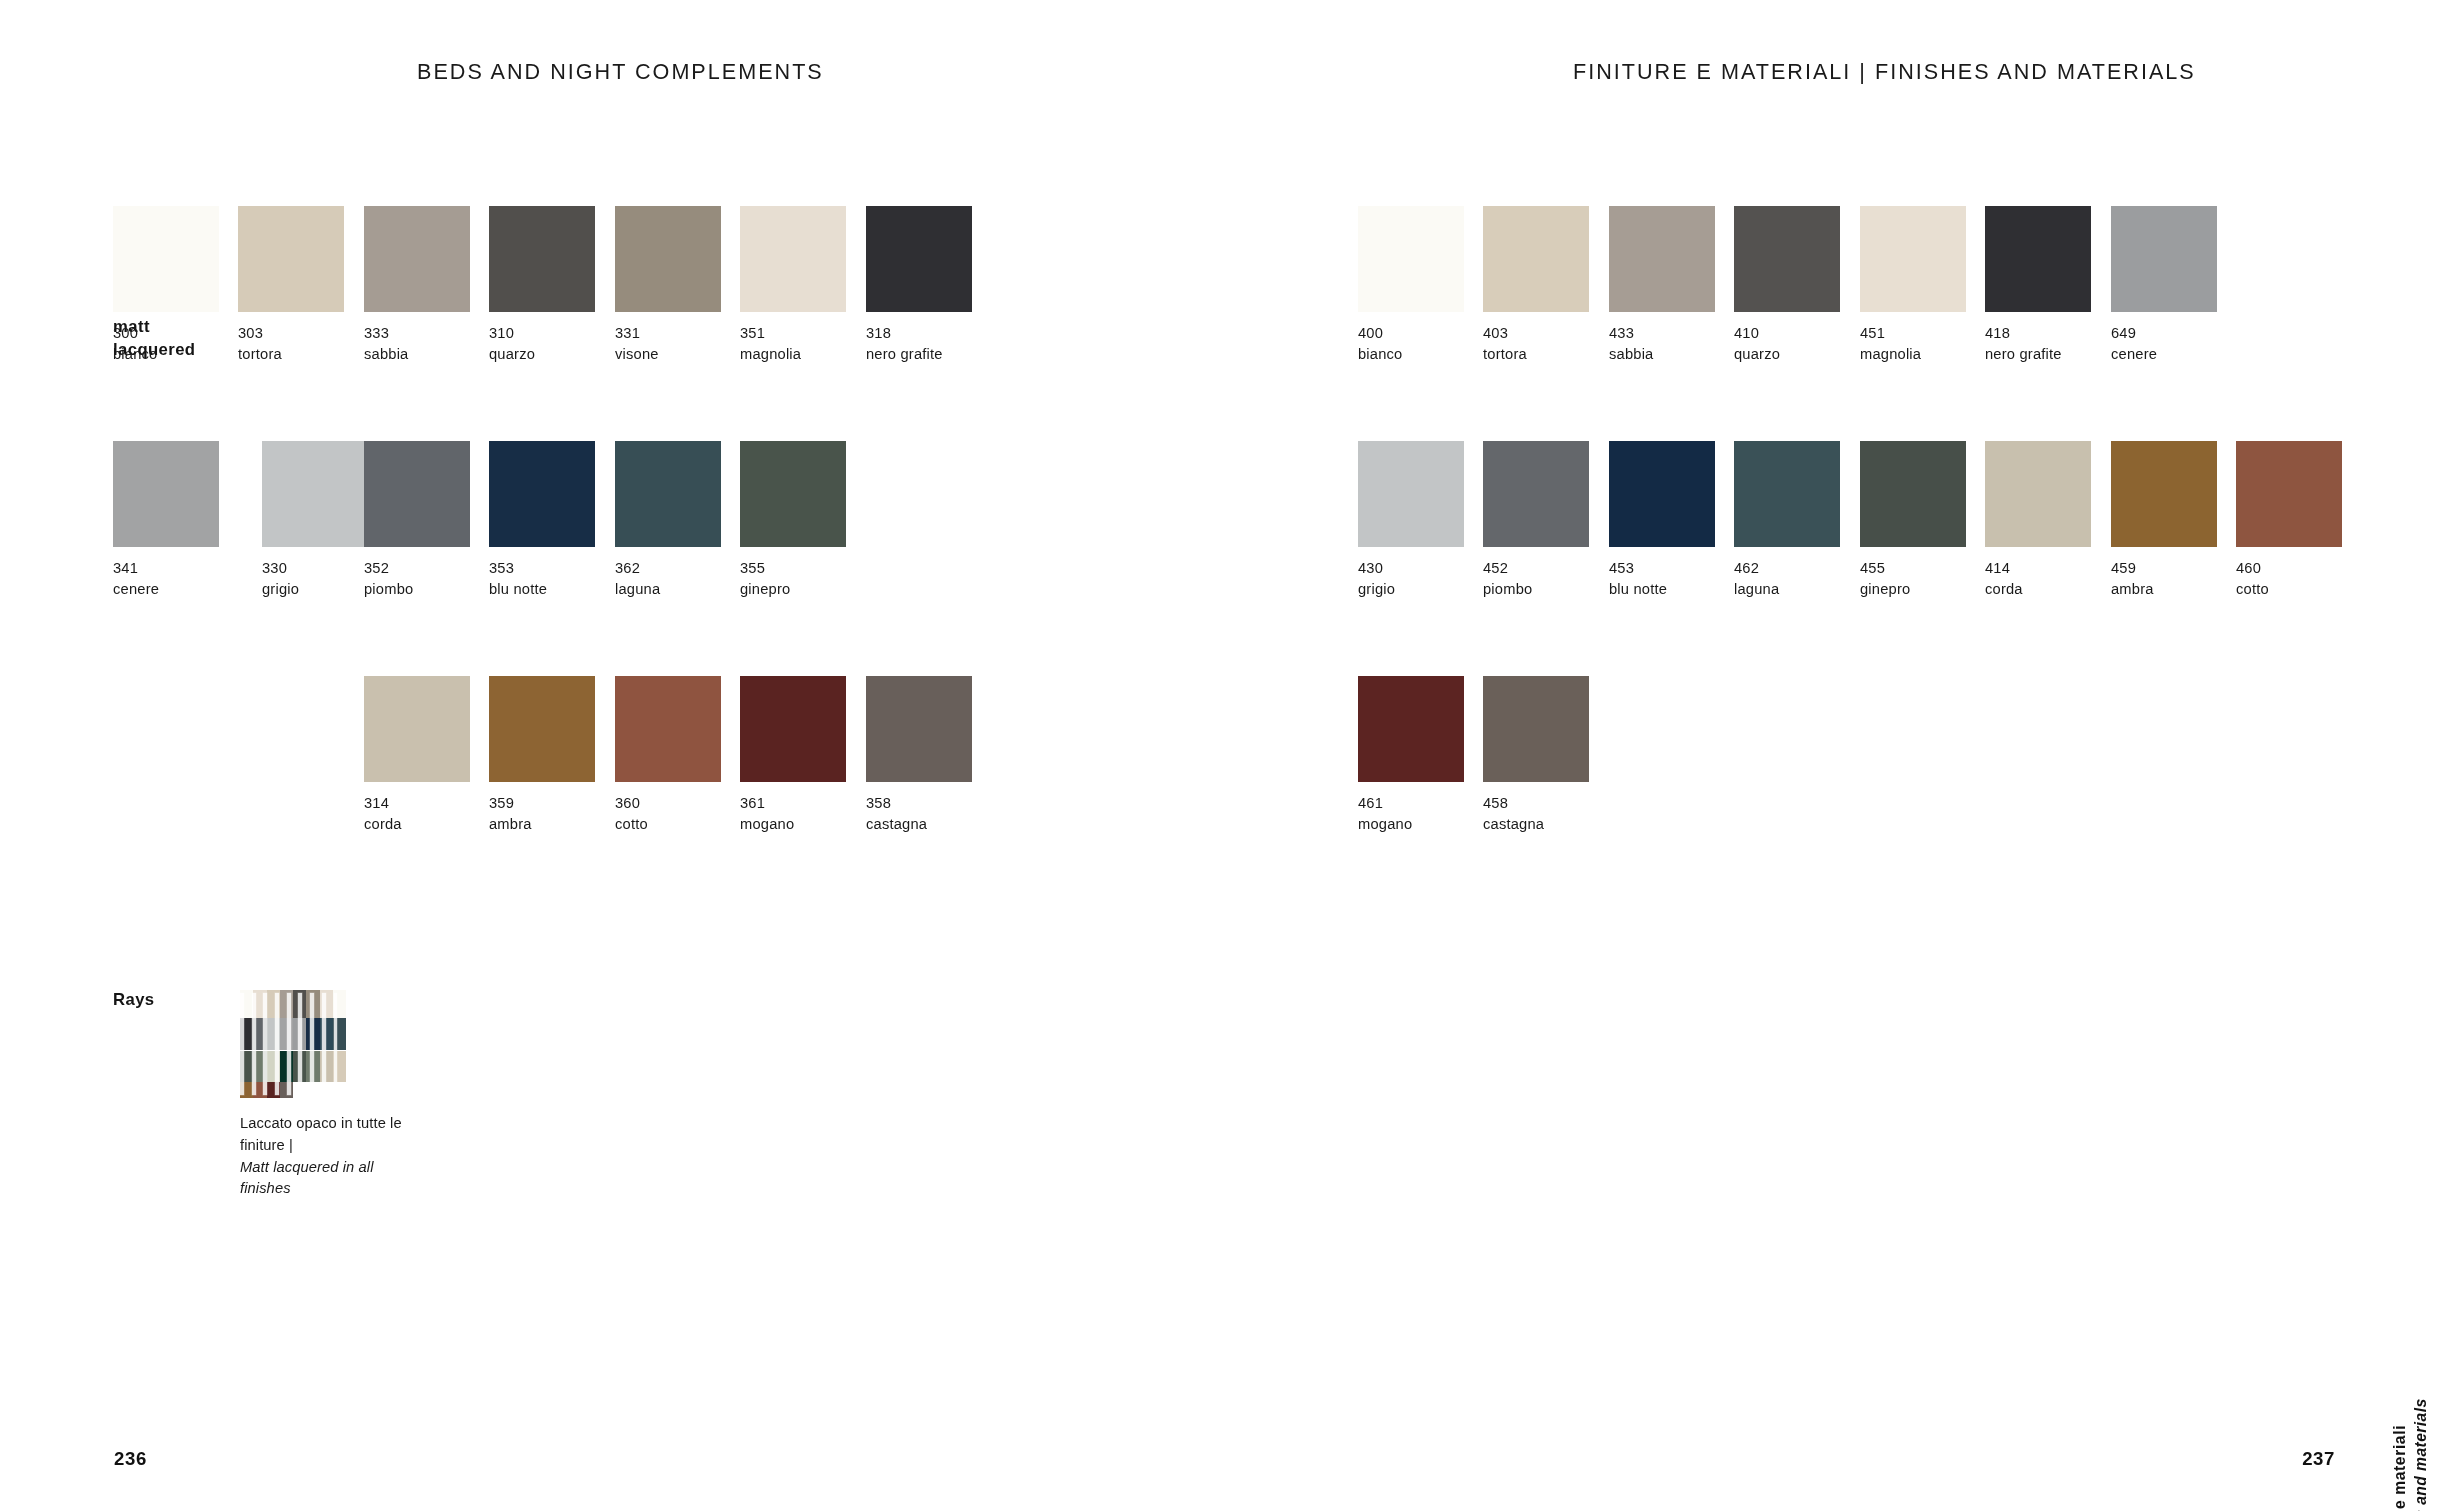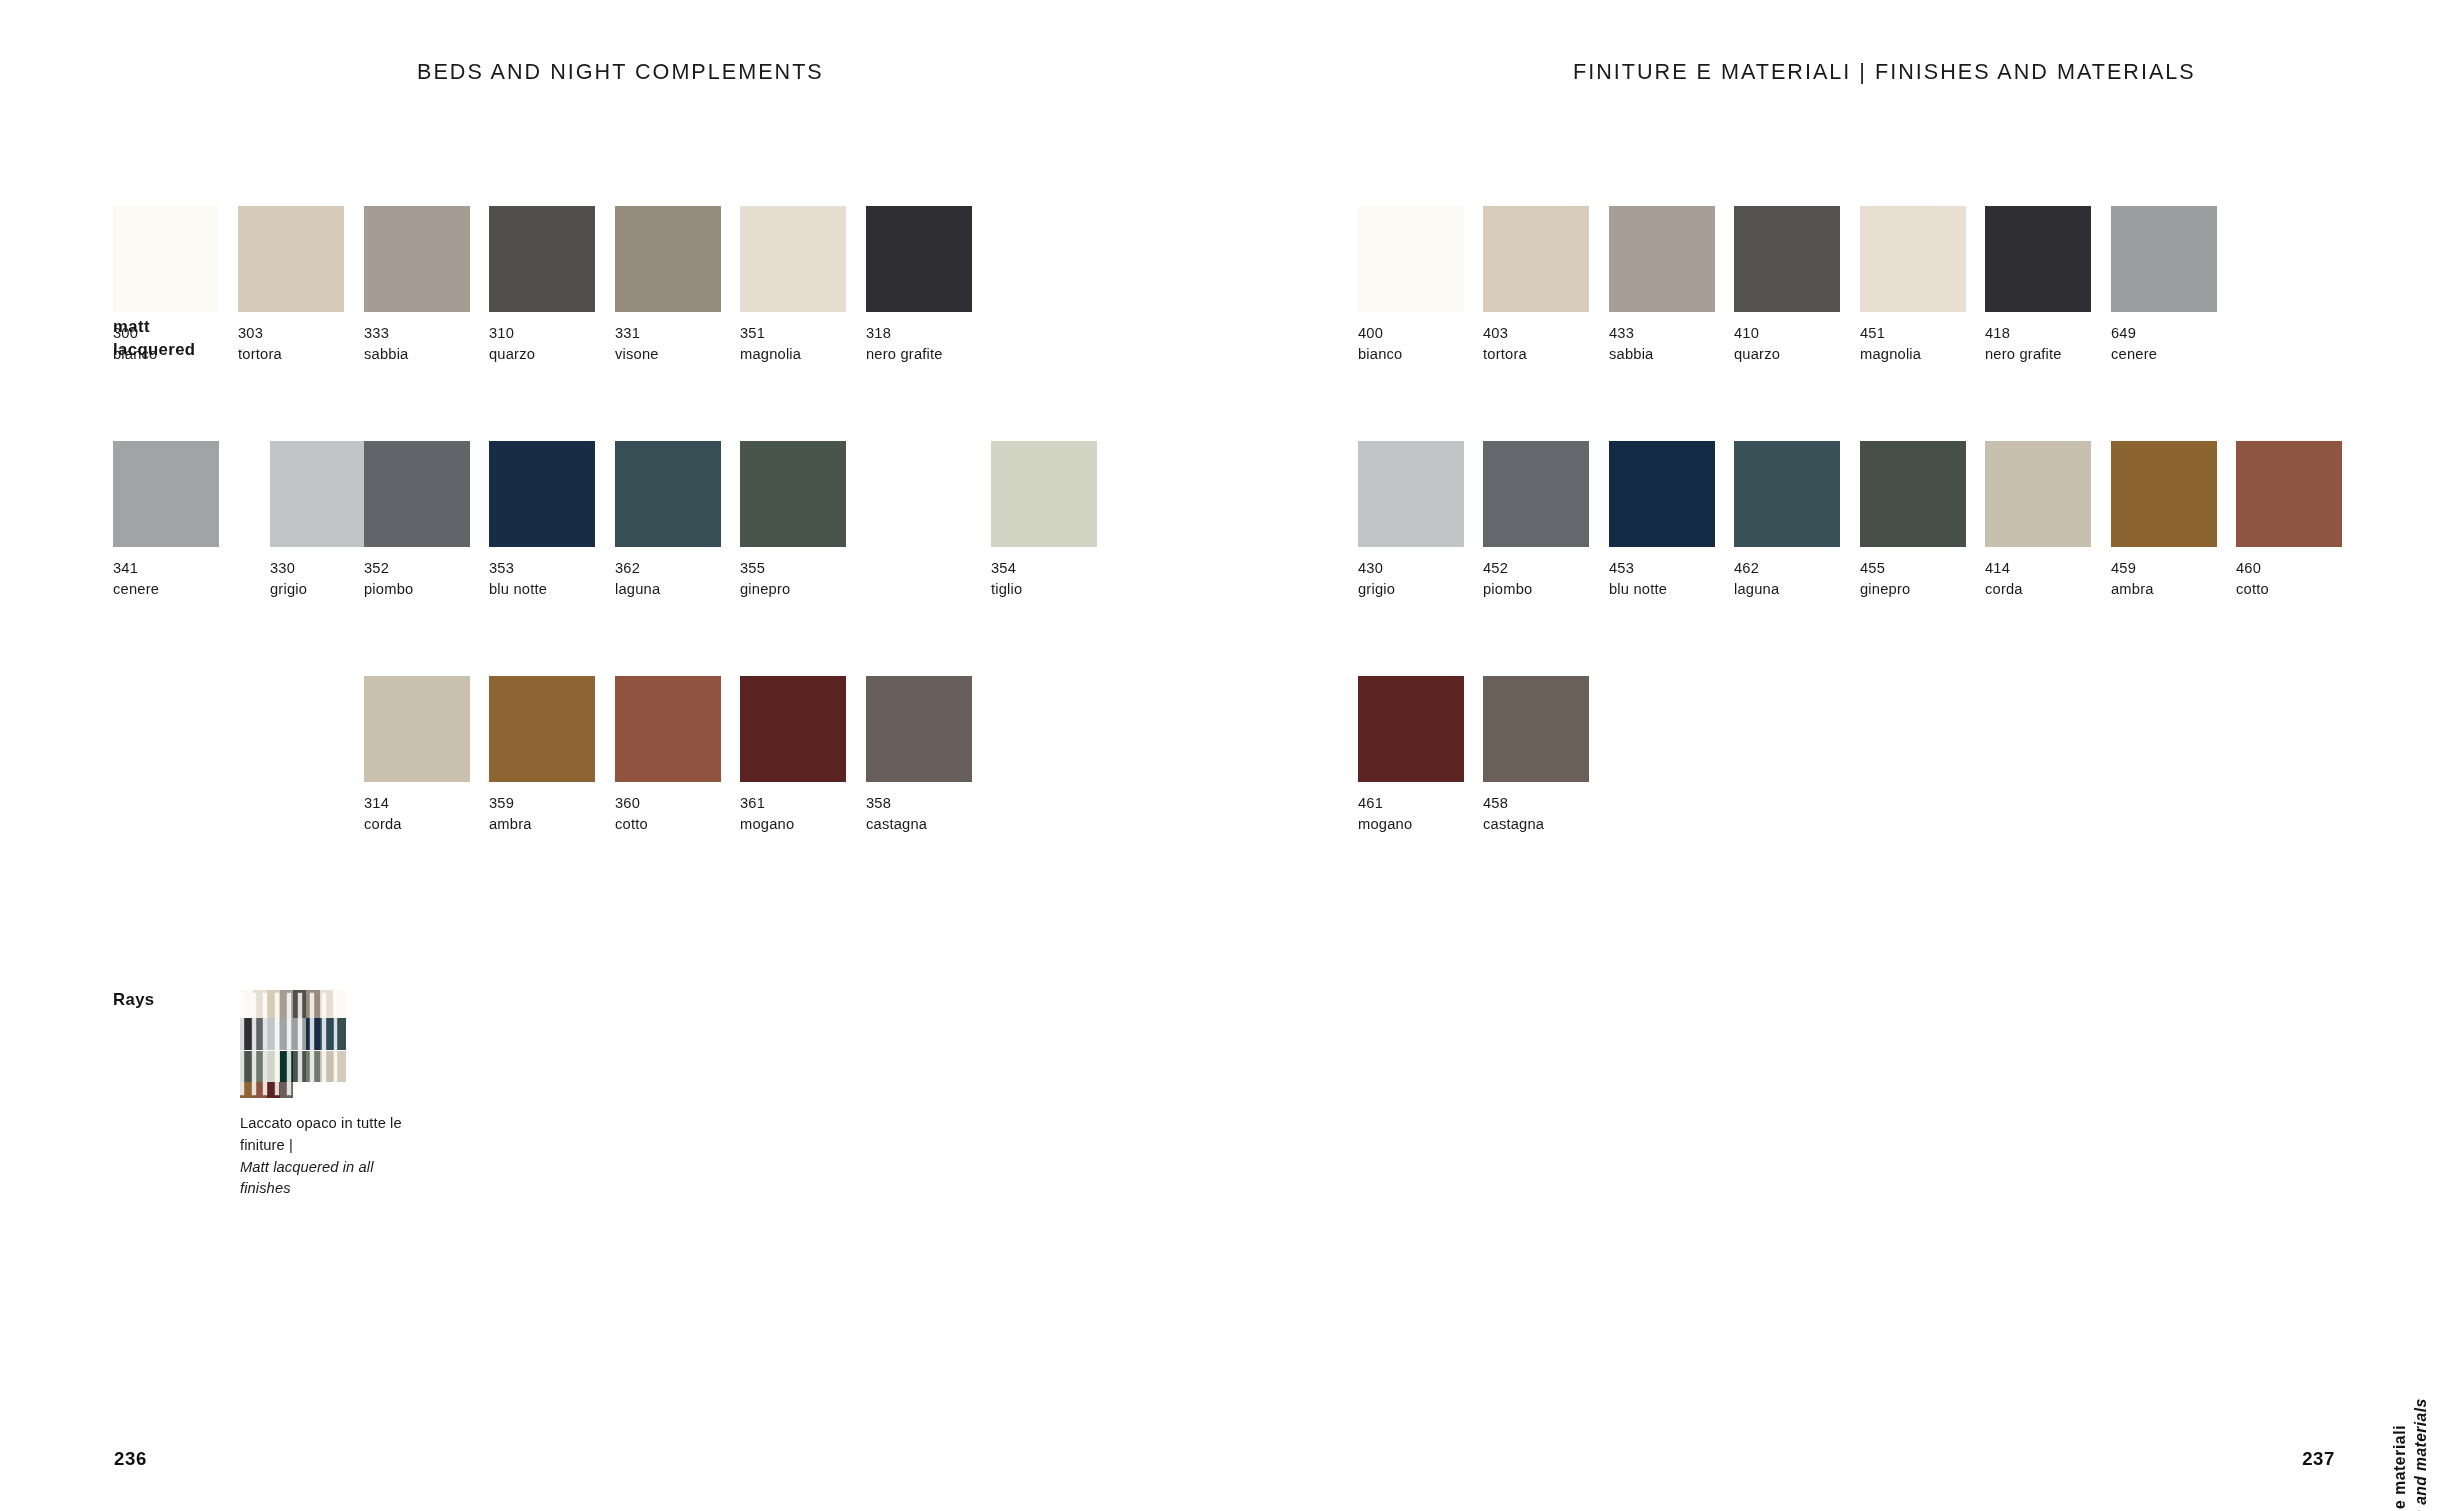--- a/index.html
+++ b/index.html
@@ -240,21 +240,21 @@
         <div class="swatch-code">318</div>
         <div class="swatch-name">nero grafite</div>
       </div>
     </div>
   <div class="swatch-row" id="l-row-1">
       <div class="swatch" style="left: 0px;">
         <span class="chip" style="background: rgb(162, 163, 164);"></span>
         <div class="swatch-code">341</div>
         <div class="swatch-name">cenere</div>
       </div>
-      <div class="swatch" style="left: 133px; padding-left: 24px;">
+      <div class="swatch" style="left: 125px; padding-left: 24px;">
         <span class="chip" style="background: rgb(194, 197, 198);"></span>
         <div class="swatch-code">330</div>
         <div class="swatch-name">grigio</div>
       </div>
       <div class="swatch" style="left: 251px;">
         <span class="chip" style="background: rgb(97, 101, 106);"></span>
         <div class="swatch-code">352</div>
         <div class="swatch-name">piombo</div>
       </div>
       <div class="swatch" style="left: 376px;">
@@ -264,25 +264,20 @@
       </div>
       <div class="swatch" style="left: 502px;">
         <span class="chip" style="background: rgb(55, 78, 85);"></span>
         <div class="swatch-code">362</div>
         <div class="swatch-name">laguna</div>
       </div>
       <div class="swatch" style="left: 627px;">
         <span class="chip" style="background: rgb(73, 84, 75);"></span>
         <div class="swatch-code">355</div>
         <div class="swatch-name">ginepro</div>
-      </div>
-      <div class="swatch" style="left: 878px;">
-        <span class="chip" style="background: rgb(210, 212, 196);"></span>
-        <div class="swatch-code">354</div>
-        <div class="swatch-name">tiglio</div>
       </div>
     </div>
   <div class="swatch-row" id="l-row-2">
       <div class="swatch" style="left: 251px;">
         <span class="chip" style="background: rgb(201, 192, 174);"></span>
         <div class="swatch-code">314</div>
         <div class="swatch-name">corda</div>
       </div>
       <div class="swatch" style="left: 376px;">
         <span class="chip" style="background: rgb(141, 100, 51);"></span>

